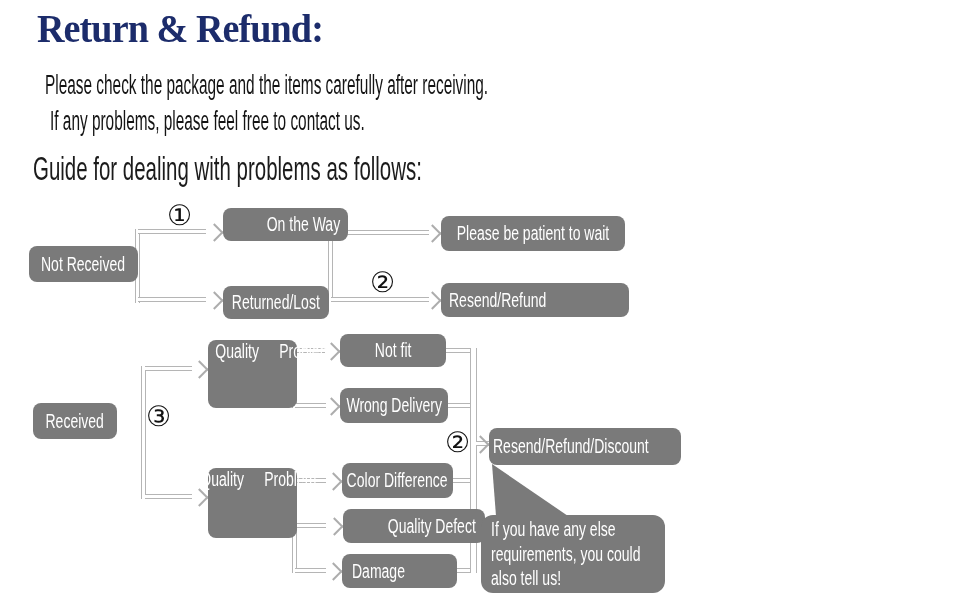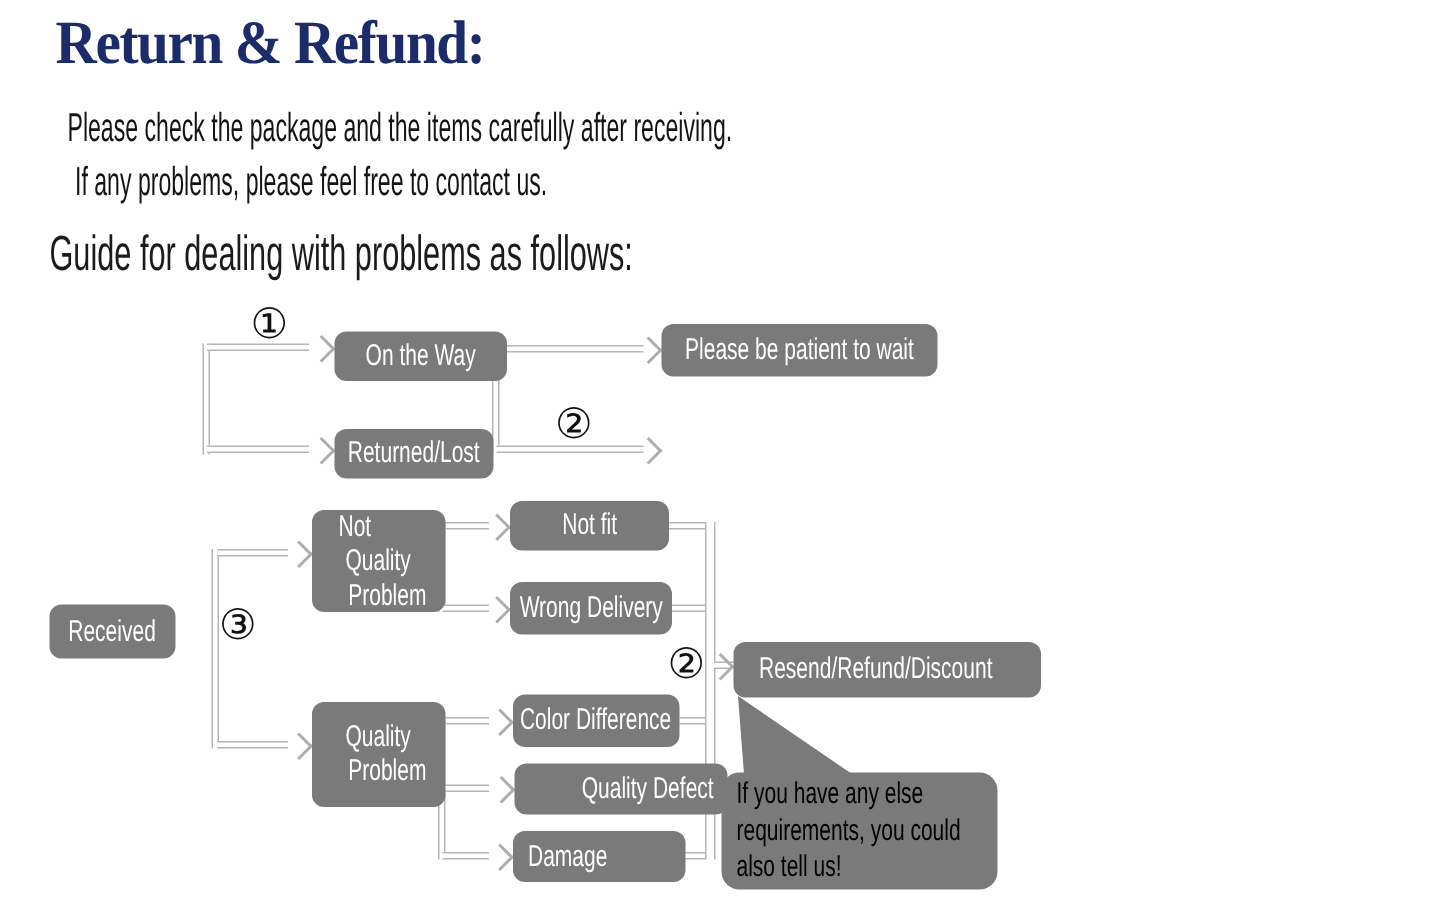--- a/index.html
+++ b/index.html
@@ -24,24 +24,24 @@
   .box{
     position:absolute;background:#7a7a7a;color:#ffffff;border-radius:8px;
     display:flex;align-items:center;justify-content:center;z-index:2;
   }
   .box > span{
     font-size:20px;transform:scaleX(0.70);transform-origin:center center;
     white-space:nowrap;
   }
   .box.left{justify-content:flex-start;}
   .box.left > span{transform-origin:left center;}
-  .box.multi{flex-direction:column;align-items:flex-start;justify-content:center;padding-left:13px;}
+  .box.multi{flex-direction:row;align-items:flex-start;justify-content:center;padding-left:13px;}
   .box.multi > span{display:block;line-height:1.15;}
   .bubble{
-    position:absolute;background:#7a7a7a;color:#000000;border-radius:12px;
+    position:absolute;background:#7a7a7a;color:#ffffff;border-radius:12px;
     display:flex;flex-direction:column;justify-content:center;padding-left:10px;z-index:2;
   }
   .bubble > span{font-size:20px;line-height:1.24;transform:scaleX(0.70);transform-origin:left center;white-space:nowrap;display:block;}
   .pipe{position:absolute;background:#ffffff;box-sizing:border-box;z-index:1;}
   .pipe.h{height:5px;border-top:1px solid #b5b5b5;border-bottom:1px solid #b5b5b5;}
   .pipe.v{width:5px;border-left:1px solid #b5b5b5;border-right:1px solid #b5b5b5;}
   .pipe.v.wide{width:7px;}
   .arr{
     position:absolute;width:11px;height:11px;z-index:1;
     border-top:2px solid #adadad;border-right:2px solid #adadad;
@@ -100,28 +100,34 @@
   <div class="arr" style="left:327px;top:475px;"></div>
   <div class="arr" style="left:328px;top:520px;"></div>
   <div class="arr" style="left:327px;top:565px;"></div>
   <div class="arr" style="left:474px;top:438px;"></div>
 
   <div class="marker" style="left:167px;top:202px;">①</div>
   <div class="marker" style="left:370px;top:269px;">②</div>
   <div class="marker" style="left:146px;top:403px;">③</div>
   <div class="marker" style="left:445px;top:429px;">②</div>
 
-  <div class="box" style="left:223px;top:221px;width:115px;height:33px;">
+  <div class="box" style="left:29px;top:246px;width:109px;height:36px;">
+    <span>Not Received</span>
+  </div>
+  <div class="box" style="left:223px;top:208px;width:89px;height:33px;padding-left:36px;">
     <span>On the Way</span>
   </div>
   <div class="box" style="left:223px;top:286px;width:106px;height:33px;">
     <span>Returned/Lost</span>
   </div>
   <div class="box" style="left:441px;top:216px;width:184px;height:35px;">
     <span>Please be patient to wait</span>
+  </div>
+  <div class="box left" style="left:441px;top:283px;width:180px;height:34px;padding-left:8px;">
+    <span>Resend/Refund</span>
   </div>
 
   <div class="box" style="left:33px;top:403px;width:84px;height:36px;">
     <span>Received</span>
   </div>
   <div class="box multi" style="left:208px;top:340px;width:76px;height:68px;">
     <span>Not</span>
     <span>Quality</span>
     <span>Problem</span>
   </div>
@@ -137,21 +143,21 @@
   </div>
   <div class="box" style="left:342px;top:463px;width:111px;height:35px;">
     <span>Color Difference</span>
   </div>
   <div class="box" style="left:343px;top:509px;width:106px;height:34px;padding-left:36px;">
     <span>Quality Defect</span>
   </div>
   <div class="box left" style="left:342px;top:554px;width:105px;height:34px;padding-left:10px;">
     <span>Damage</span>
   </div>
-  <div class="box left" style="left:489px;top:428px;width:188px;height:37px;padding-left:17px;text-align:center;">
+  <div class="box left" style="left:489px;top:428px;width:188px;height:37px;padding-left:4px;text-align:center;">
     <span>Resend/Refund/Discount</span>
   </div>
 
   <svg class="tail" style="left:486px;top:462px;" width="90" height="56" viewBox="0 0 90 56">
     <polygon points="6,2 82,54 10,54" fill="#7a7a7a"></polygon>
   </svg>
   <div class="bubble" style="left:481px;top:515px;width:174px;height:78px;">
     <span>If you have any else</span>
     <span>requirements, you could</span>
     <span>also tell us!</span>

